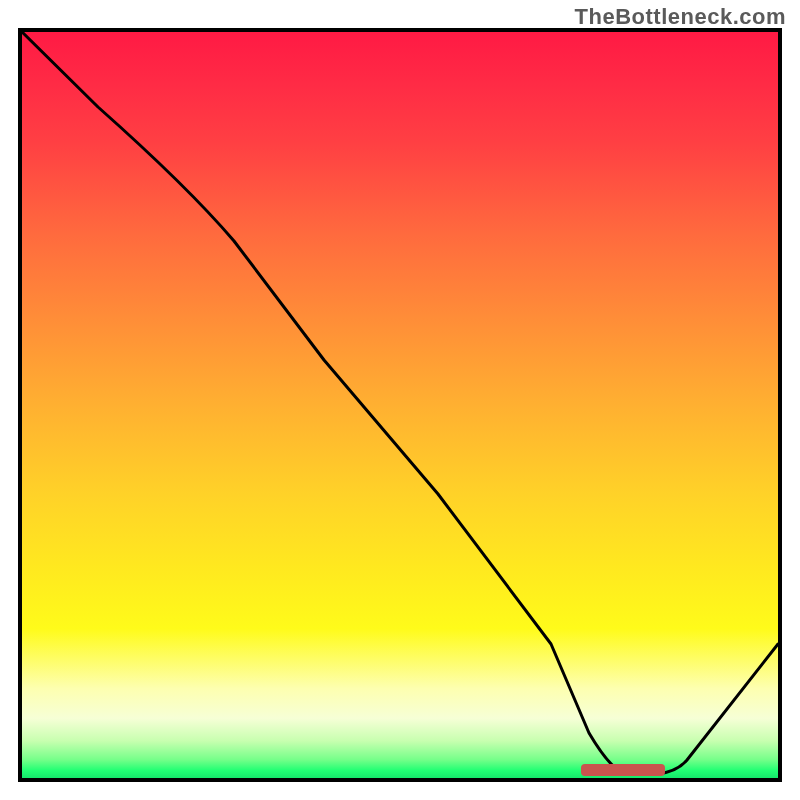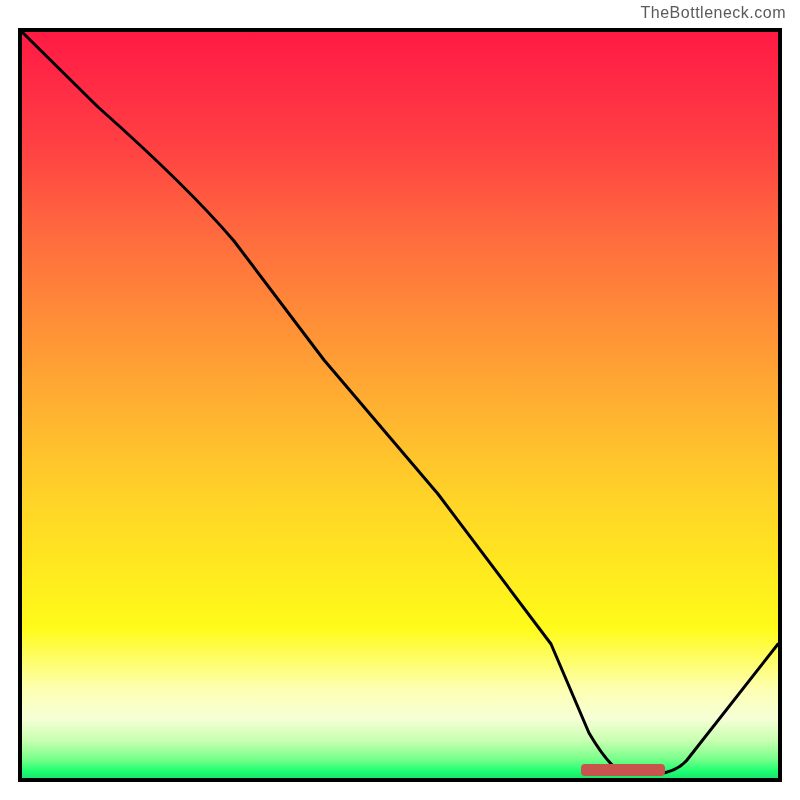--- a/index.html
+++ b/index.html
@@ -14,22 +14,22 @@
   .chart-wrap {
     position: relative;
     width: 800px;
     height: 800px;
   }
   .watermark {
     position: absolute;
     top: 4px;
     right: 14px;
     color: #5a5a5a;
-    font-size: 16px;
-    font-weight: 400;
+    font-size: 22px;
+    font-weight: 700;
     letter-spacing: 0.5px;
     z-index: 10;
   }
   .plot-area {
     position: absolute;
     left: 18px;
     top: 28px;
     width: 764px;
     height: 754px;
     border: 4px solid #000000;

